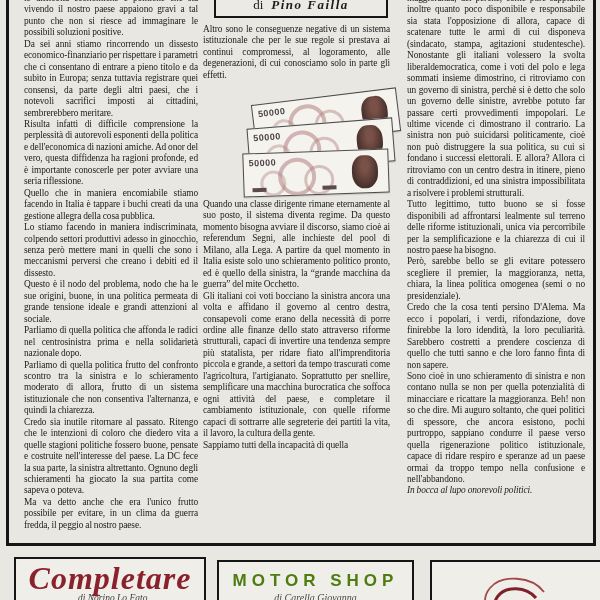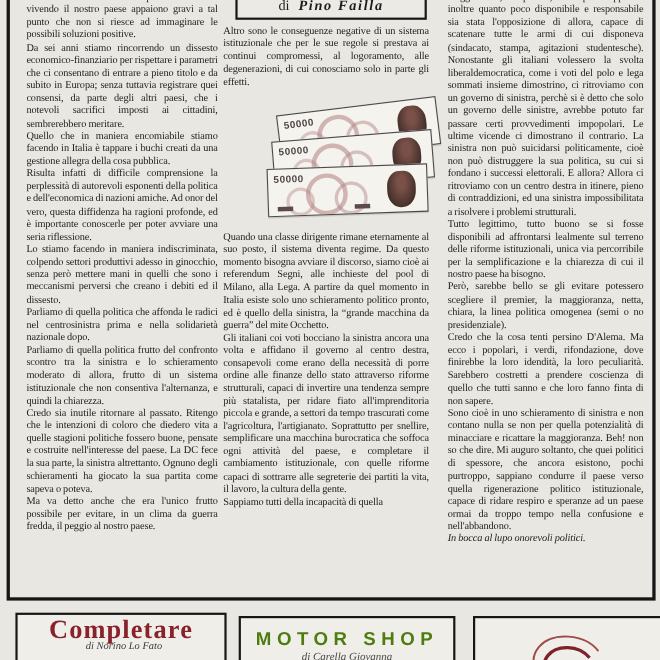--- a/index.html
+++ b/index.html
@@ -27,21 +27,21 @@
     line-height: 11.45px;
     letter-spacing: -0.1px;
     word-spacing: -0.3px;
     text-align: justify;
     color: #1c1c1c;
     hyphens: auto;
   }
   .col p { margin: 0; }
   .col-left  { left: 24px;  top: -7px;  width: 174px; }
   .col-mid-intro { left: 203px; top: 24px;  width: 187px; }
-  .col-mid-body  { left: 203px; top: 211px; width: 187px; }
+  .col-mid-body  { left: 203px; top: 199px; width: 187px; }
   .col-right { left: 407px; top: -7px;  width: 178px; }
   .closing { font-style: italic; }
 
   
   .byline-box {
     position: absolute;
     left: 214px; top: -16px;
     width: 174px; height: 34px;
     border: 2.5px solid #161616;
     box-sizing: border-box;
@@ -84,22 +84,22 @@
   .ad {
     position: absolute;
     border: 2.5px solid #161616;
     background: #f0eee9;
     box-sizing: border-box;
     overflow: hidden;
   }
   .ad-left { left: 14px; top: 557px; width: 192px; height: 62px; text-align: center; }
   .ad-left .title {
     font-family: "Liberation Serif", serif;
-    font-weight: bold;
-    font-size: 24px; letter-spacing: 1px;
+    font-style: italic; font-weight: bold;
+    font-size: 32px; letter-spacing: 1px;
     color: #8a222c; margin-top: 1px;
   }
   .ad-left .sub {
     font-style: italic; font-size: 9.5px; color: #3c3c3c;
     margin-top: -4px; padding-left: 62px; text-align: left;
   }
   .ad-mid { left: 217px; top: 560px; width: 197px; height: 59px; text-align: center; }
   .ad-mid .title {
     font-family: "Liberation Sans", sans-serif;
     font-weight: bold; font-size: 17px; letter-spacing: 5px;
@@ -111,23 +111,24 @@
   .ad-right svg { margin-top: 12px; }
 </style>
 </head>
 <body>
 
 <div class="frame"></div>
 
 <div class="col col-left">
     <p>le difficoltà economiche e politiche che sta vivendo il nostro paese appaiono gravi a tal punto che non si riesce ad immaginare le possibili soluzioni positive.</p>
     <p>Da sei anni stiamo rincorrendo un dissesto economico-finanziario per rispettare i parametri che ci consentano di entrare a pieno titolo e da subito in Europa; senza tuttavia registrare quei consensi, da parte degli altri paesi, che i notevoli sacrifici imposti ai cittadini, sembrerebbero meritare.</p>
+    <p>Risulta infatti di difficile comprensione la perplessità di autorevoli esponenti della politica e dell'economica di nazioni amiche. Ad onor del vero, questa diffidenza ha ragioni profonde, ed è importante conoscerle per poter avviare una seria riflessione.</p>
     <p>Quello che in maniera encomiabile stiamo facendo in Italia è tappare i buchi creati da una gestione allegra della cosa pubblica.</p>
-    <p>Risulta infatti di difficile comprensione la perplessità di autorevoli esponenti della politica e dell'economica di nazioni amiche. Ad onor del vero, questa diffidenza ha ragioni profonde, ed è importante conoscerle per poter avviare una seria riflessione.</p>
     <p>Lo stiamo facendo in maniera indiscriminata, colpendo settori produttivi adesso in ginocchio, senza però mettere mani in quelli che sono i meccanismi perversi che creano i debiti ed il dissesto.</p>
+    <p>Questo è il nodo del problema, nodo che ha le sue origini, buone, in una politica permeata di grande tensione ideale e grandi attenzioni al sociale.</p>
     <p>Parliamo di quella politica che affonda le radici nel centrosinistra prima e nella solidarietà nazionale dopo.</p>
     <p>Parliamo di quella politica frutto del confronto scontro tra la sinistra e lo schieramento moderato di allora, frutto di un sistema istituzionale che non consentiva l'alternanza, e quindi la chiarezza.</p>
     <p>Credo sia inutile ritornare al passato. Ritengo che le intenzioni di coloro che diedero vita a quelle stagioni politiche fossero buone, pensate e costruite nell'interesse del paese. La DC fece la sua parte, la sinistra altrettanto. Ognuno degli schieramenti ha giocato la sua partita come sapeva o poteva.</p>
     <p>Ma va detto anche che era l'unico frutto possibile per evitare, in un clima da guerra fredda, il peggio al nostro paese.</p>
   </div>
 
 <div class="byline-box">
   <span class="prefix">di</span>
   <span class="author">Pino Failla</span>
 </div>

